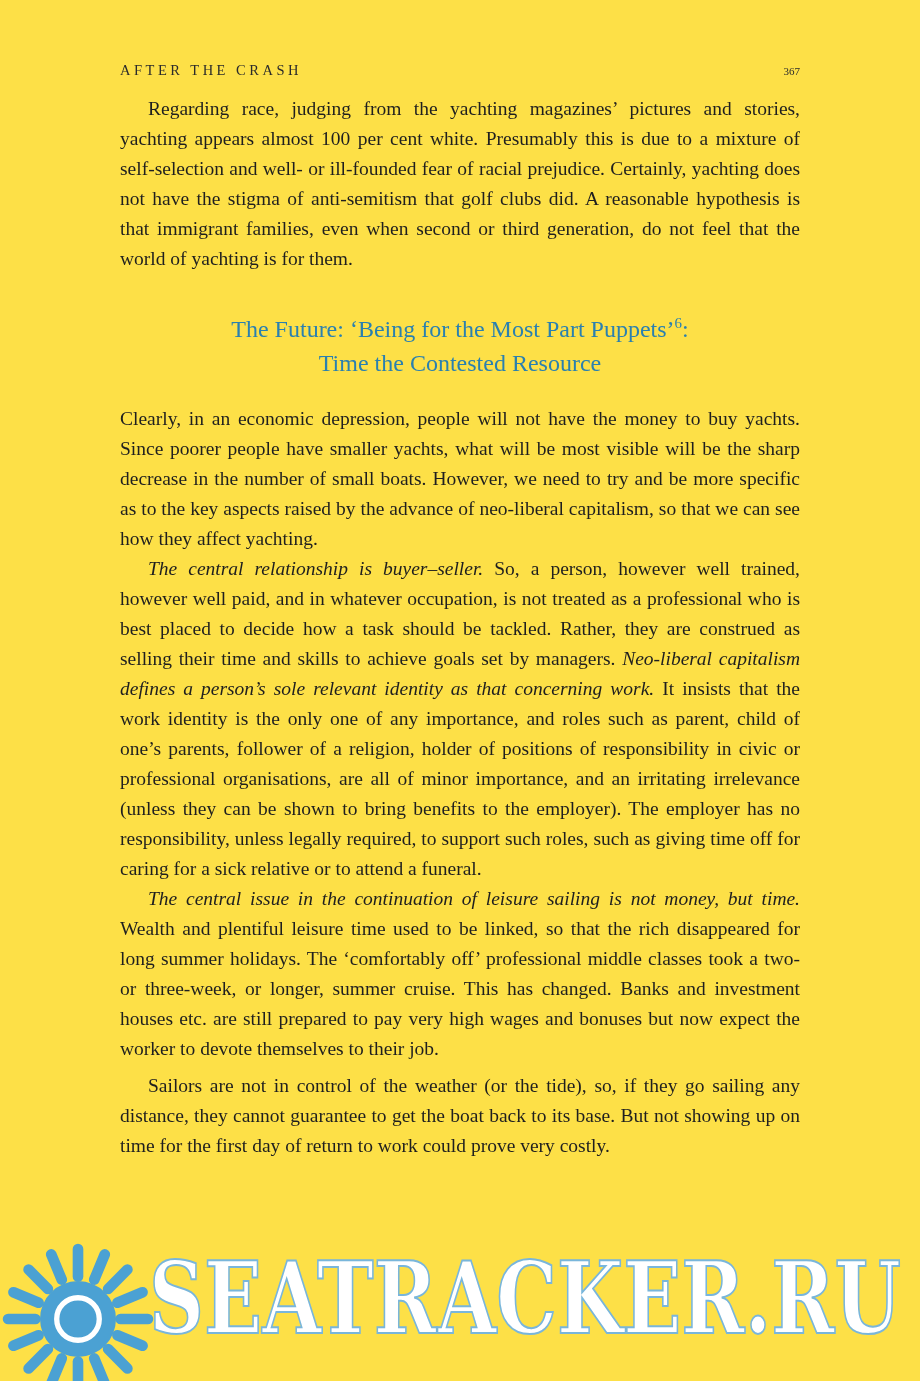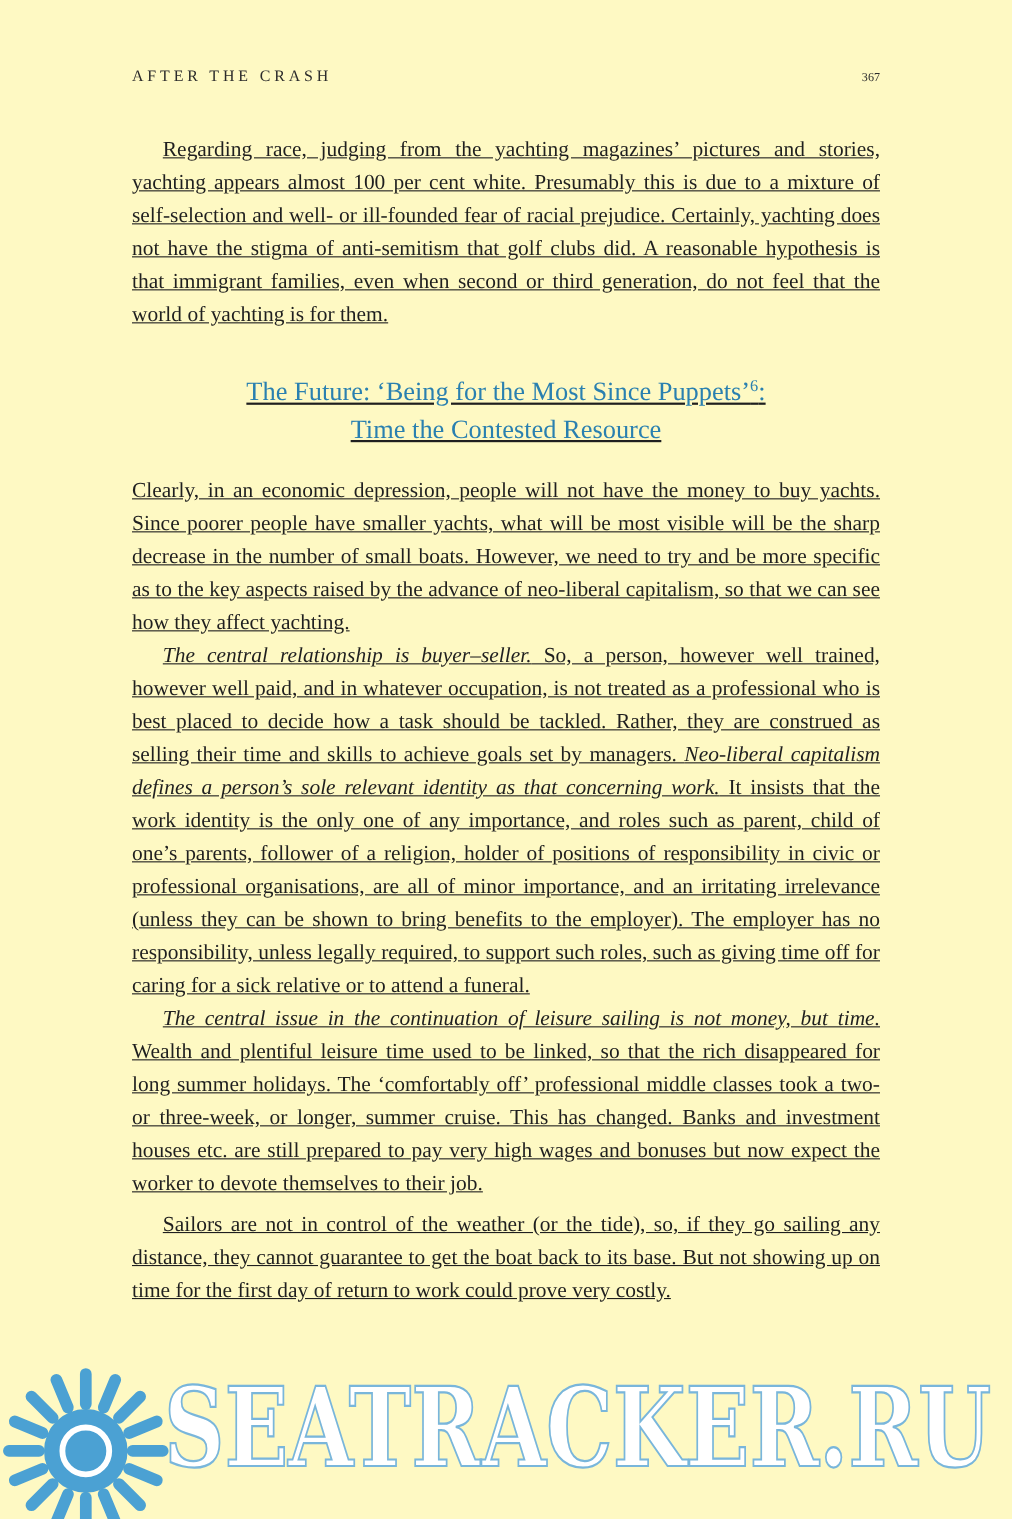--- a/index.html
+++ b/index.html
@@ -5,21 +5,21 @@
   html, body {
     margin: 0;
     padding: 0;
     background: #ffffff;
   }
   .page {
     position: relative;
     width: 920px;
     height: 1381px;
     margin: 0 auto;
-    background: #fef9c3;
+    background: #fde047;
     overflow: hidden;
     font-family: "Liberation Serif", serif;
     color: var(--body-text, #1f1f1f);
   }
   .content {
     padding: 62px 120px 0 120px;
   }
   .header-row {
     display: flex;
     justify-content: space-between;
@@ -28,26 +28,25 @@
   .running-title {
     font-size: 14.5px;
     letter-spacing: 3.5px;
     color: #2b2b2b;
   }
   .page-number {
     font-size: 11px;
     color: #2b2b2b;
   }
   .body-text {
-    margin-top: 43px;
+    margin-top: 15px;
     font-size: 19.5px;
     line-height: 30px;
     text-align: justify;
     hyphens: none;
-    text-decoration: underline;
   }
   .para { margin: 0; }
   .indent { text-indent: 28px; }
   .para-gap { margin-top: 7px; }
   .section-heading {
     margin: 38px 0 24px 0;
     font-size: 24px;
     line-height: 34px;
     font-weight: normal;
     text-align: center;
@@ -121,21 +120,21 @@
     <div class="header-row">
       <span class="running-title">AFTER THE CRASH</span>
       <span class="page-number">367</span>
     </div>
 
     <div class="body-text">
 
       <p class="para indent">Regarding race, judging from the yachting magazines’ pictures and stories, yachting appears almost 100 per cent white. Presumably this is due to a mixture of self-selection and well- or ill-founded fear of racial prejudice. Certainly, yachting does not have the stigma of anti-semitism that golf clubs did. A reasonable hypothesis is that immigrant families, even when second or third generation, do not feel that the world of yachting is for them.</p>
 
       <h2 class="section-heading">
-        <span class="h-line"><span>The Future: ‘Being for the Most Since Puppets’</span><sup class="fn-ref">6</sup><span>:</span></span>
+        <span class="h-line"><span>The Future: ‘Being for the Most Part Puppets’</span><sup class="fn-ref">6</sup><span>:</span></span>
         <span class="h-line">Time the Contested Resource</span>
       </h2>
 
       <p class="para">Clearly, in an economic depression, people will not have the money to buy yachts. Since poorer people have smaller yachts, what will be most visible will be the sharp decrease in the number of small boats. However, we need to try and be more specific as to the key aspects raised by the advance of neo-liberal capitalism, so that we can see how they affect yachting.</p>
 
       <p class="para indent"><em>The central relationship is buyer–seller.</em><span> So, a person, however well trained, however well paid, and in whatever occupation, is not treated as a professional who is best placed to decide how a task should be tackled. Rather, they are construed as selling their time and skills to achieve goals set by managers. </span><em>Neo-liberal capitalism defines a person’s sole relevant identity as that concerning work.</em><span> It insists that the work identity is the only one of any importance, and roles such as parent, child of one’s parents, follower of a religion, holder of positions of responsibility in civic or professional organisations, are all of minor importance, and an irritating irrelevance (unless they can be shown to bring benefits to the employer). The employer has no responsibility, unless legally required, to support such roles, such as giving time off for caring for a sick relative or to attend a funeral.</span></p>
 
       <p class="para indent"><em>The central issue in the continuation of leisure sailing is not money, but time.</em><span> Wealth and plentiful leisure time used to be linked, so that the rich disappeared for long summer holidays. The ‘comfortably off’ professional middle classes took a two- or three-week, or longer, summer cruise. This has changed. Banks and investment houses etc. are still prepared to pay very high wages and bonuses but now expect the worker to devote themselves to their job.</span></p>
 
       <p class="para indent para-gap">Sailors are not in control of the weather (or the tide), so, if they go sailing any distance, they cannot guarantee to get the boat back to its base. But not showing up on time for the first day of return to work could prove very costly.</p>

